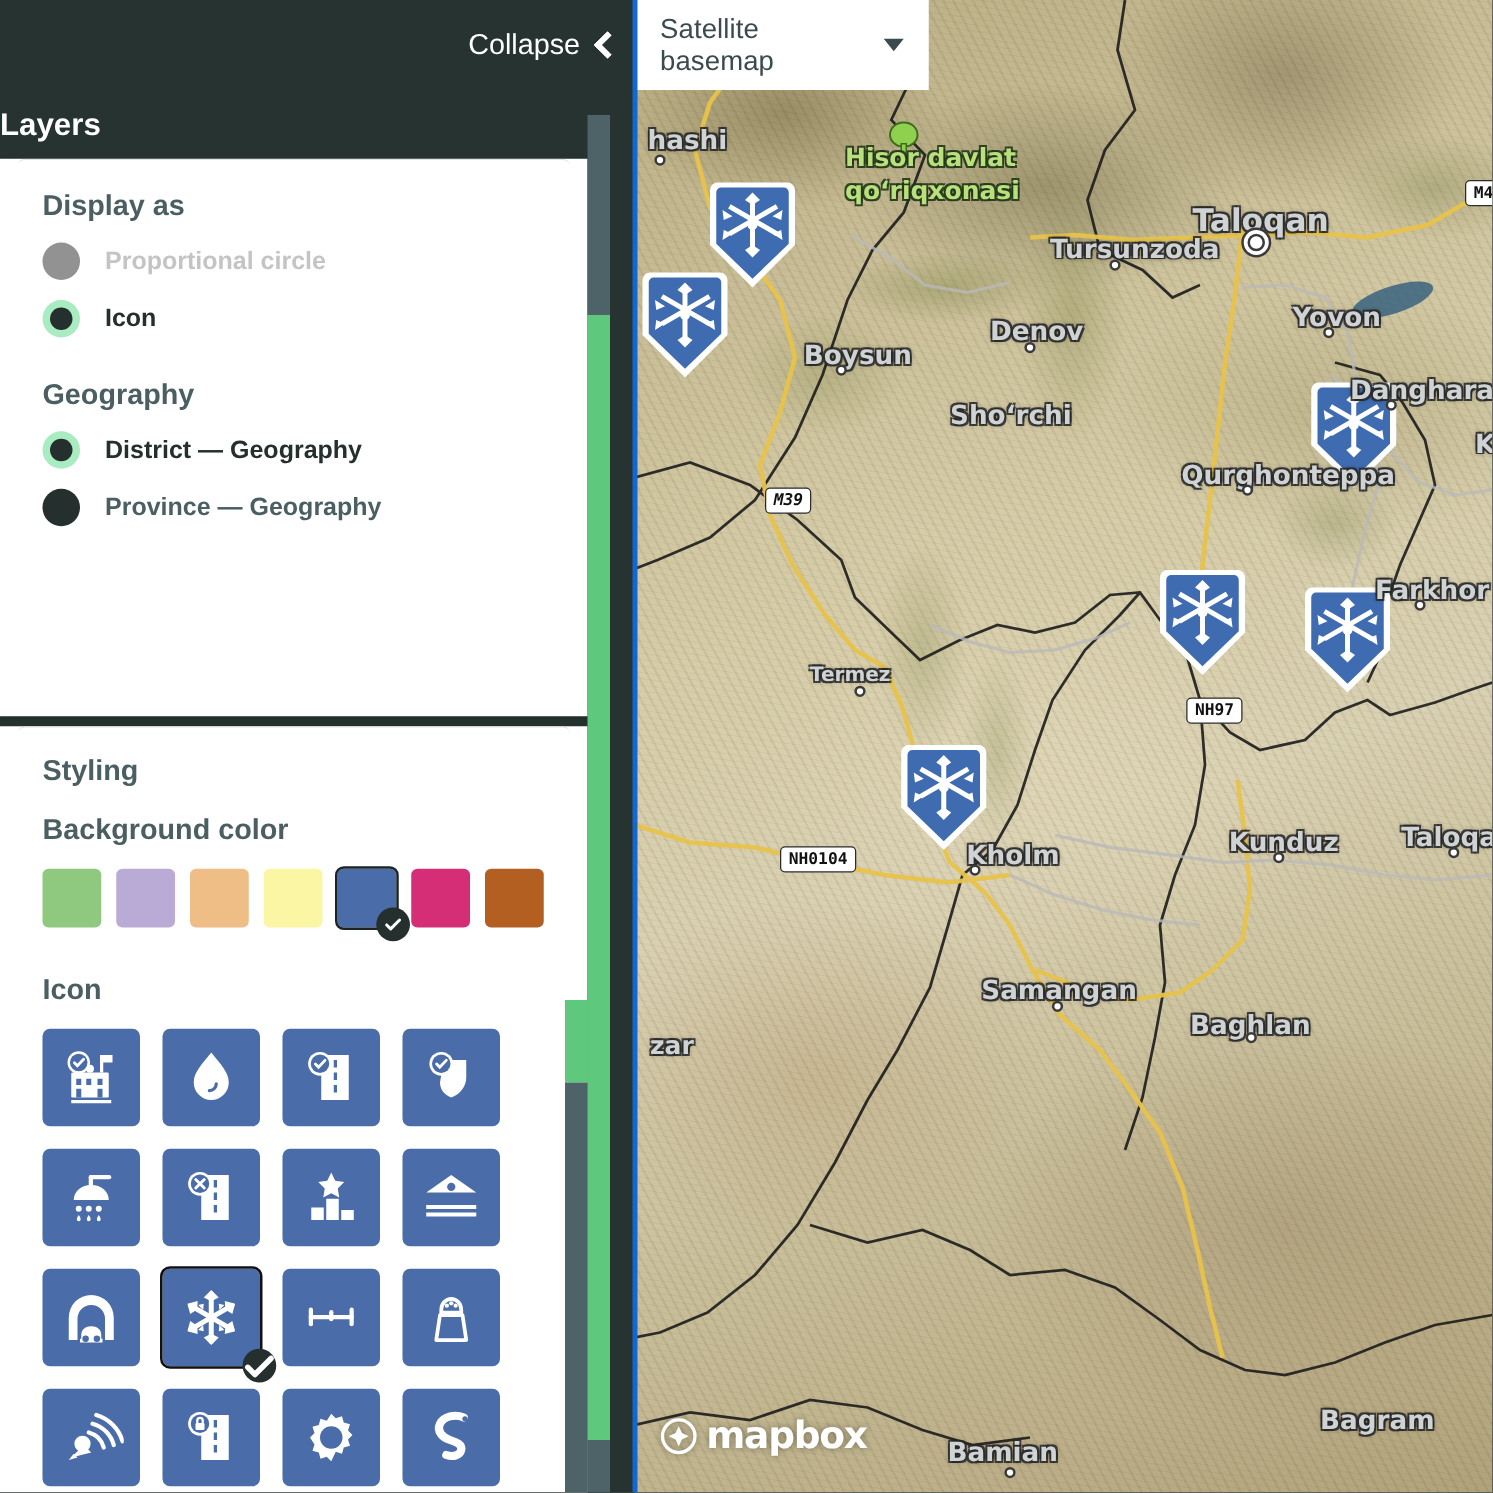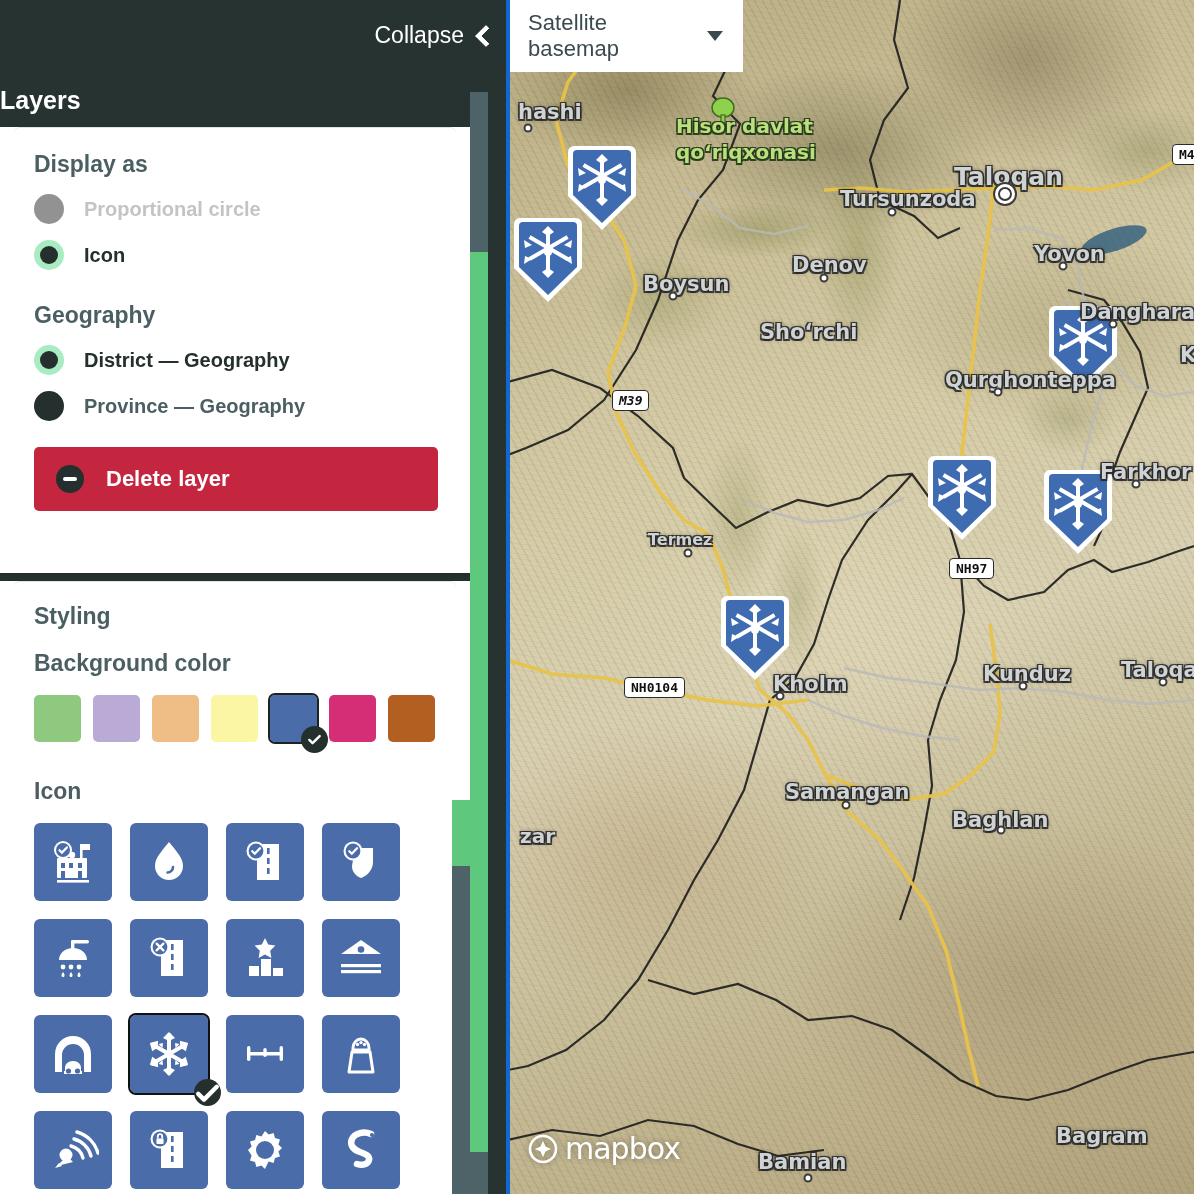--- a/index.html
+++ b/index.html
@@ -82,21 +82,21 @@
     background:#fff; display:flex; align-items:center; gap:12px;
     padding: 0 20px; cursor:pointer;
   }
   .basemap-btn .t { font-size:22px; font-weight:400; color:#3a4a4e; letter-spacing:.1px; }
   .caret { width:0;height:0;border-left:8px solid transparent;border-right:8px solid transparent;border-top:10px solid #3a4a4e; }
 
   .mapbox-logo {
     position:absolute; left:20px; bottom:28px; display:flex; align-items:center; gap:7px;
     filter: drop-shadow(0 0 3px rgba(0,0,0,.35));
   }
-  .mapbox-logo .mb-txt { color:#fff; font-size:30px; font-weight:400; letter-spacing:-1px;
+  .mapbox-logo .mb-txt { color:#fff; font-size:30px; font-weight:700; letter-spacing:-1px;
      font-family:"DejaVu Sans", sans-serif; }
 
   
   .panel { position:absolute; left:0; top:0; width:508px; height:1194px; background:#263331; }
   .panel-top { position:absolute; left:0; top:0; width:470px; height:127px; background:#263331; }
   .collapse {
     position:absolute; right:14px; top:22px; display:flex; align-items:center; gap:14px;
     cursor:pointer;
   }
   .collapse .ct { color:#fff; font-size:23px; font-weight:400; }
@@ -411,24 +411,20 @@
 
         <div class="radio-row">
           <span class="radio sel"></span>
           <span class="radio-lbl">District — Geography</span>
         </div>
         <div class="radio-row">
           <span class="radio off"></span>
           <span class="radio-lbl muted">Province — Geography</span>
         </div>
 
-        <button class="danger-btn">
-          <span class="minus"></span>
-          <span class="dl">Delete layer</span>
-        </button>
       </div>
     </div>
 
     <div class="card" id="card2">
       <div class="seam"></div>
       <div class="card-inner">
         <div class="sect-h" style="margin-top:22px;">Styling</div>
         <div class="sect-h" style="margin-top:20px;">Background color</div>
 
         <div class="swatches">

